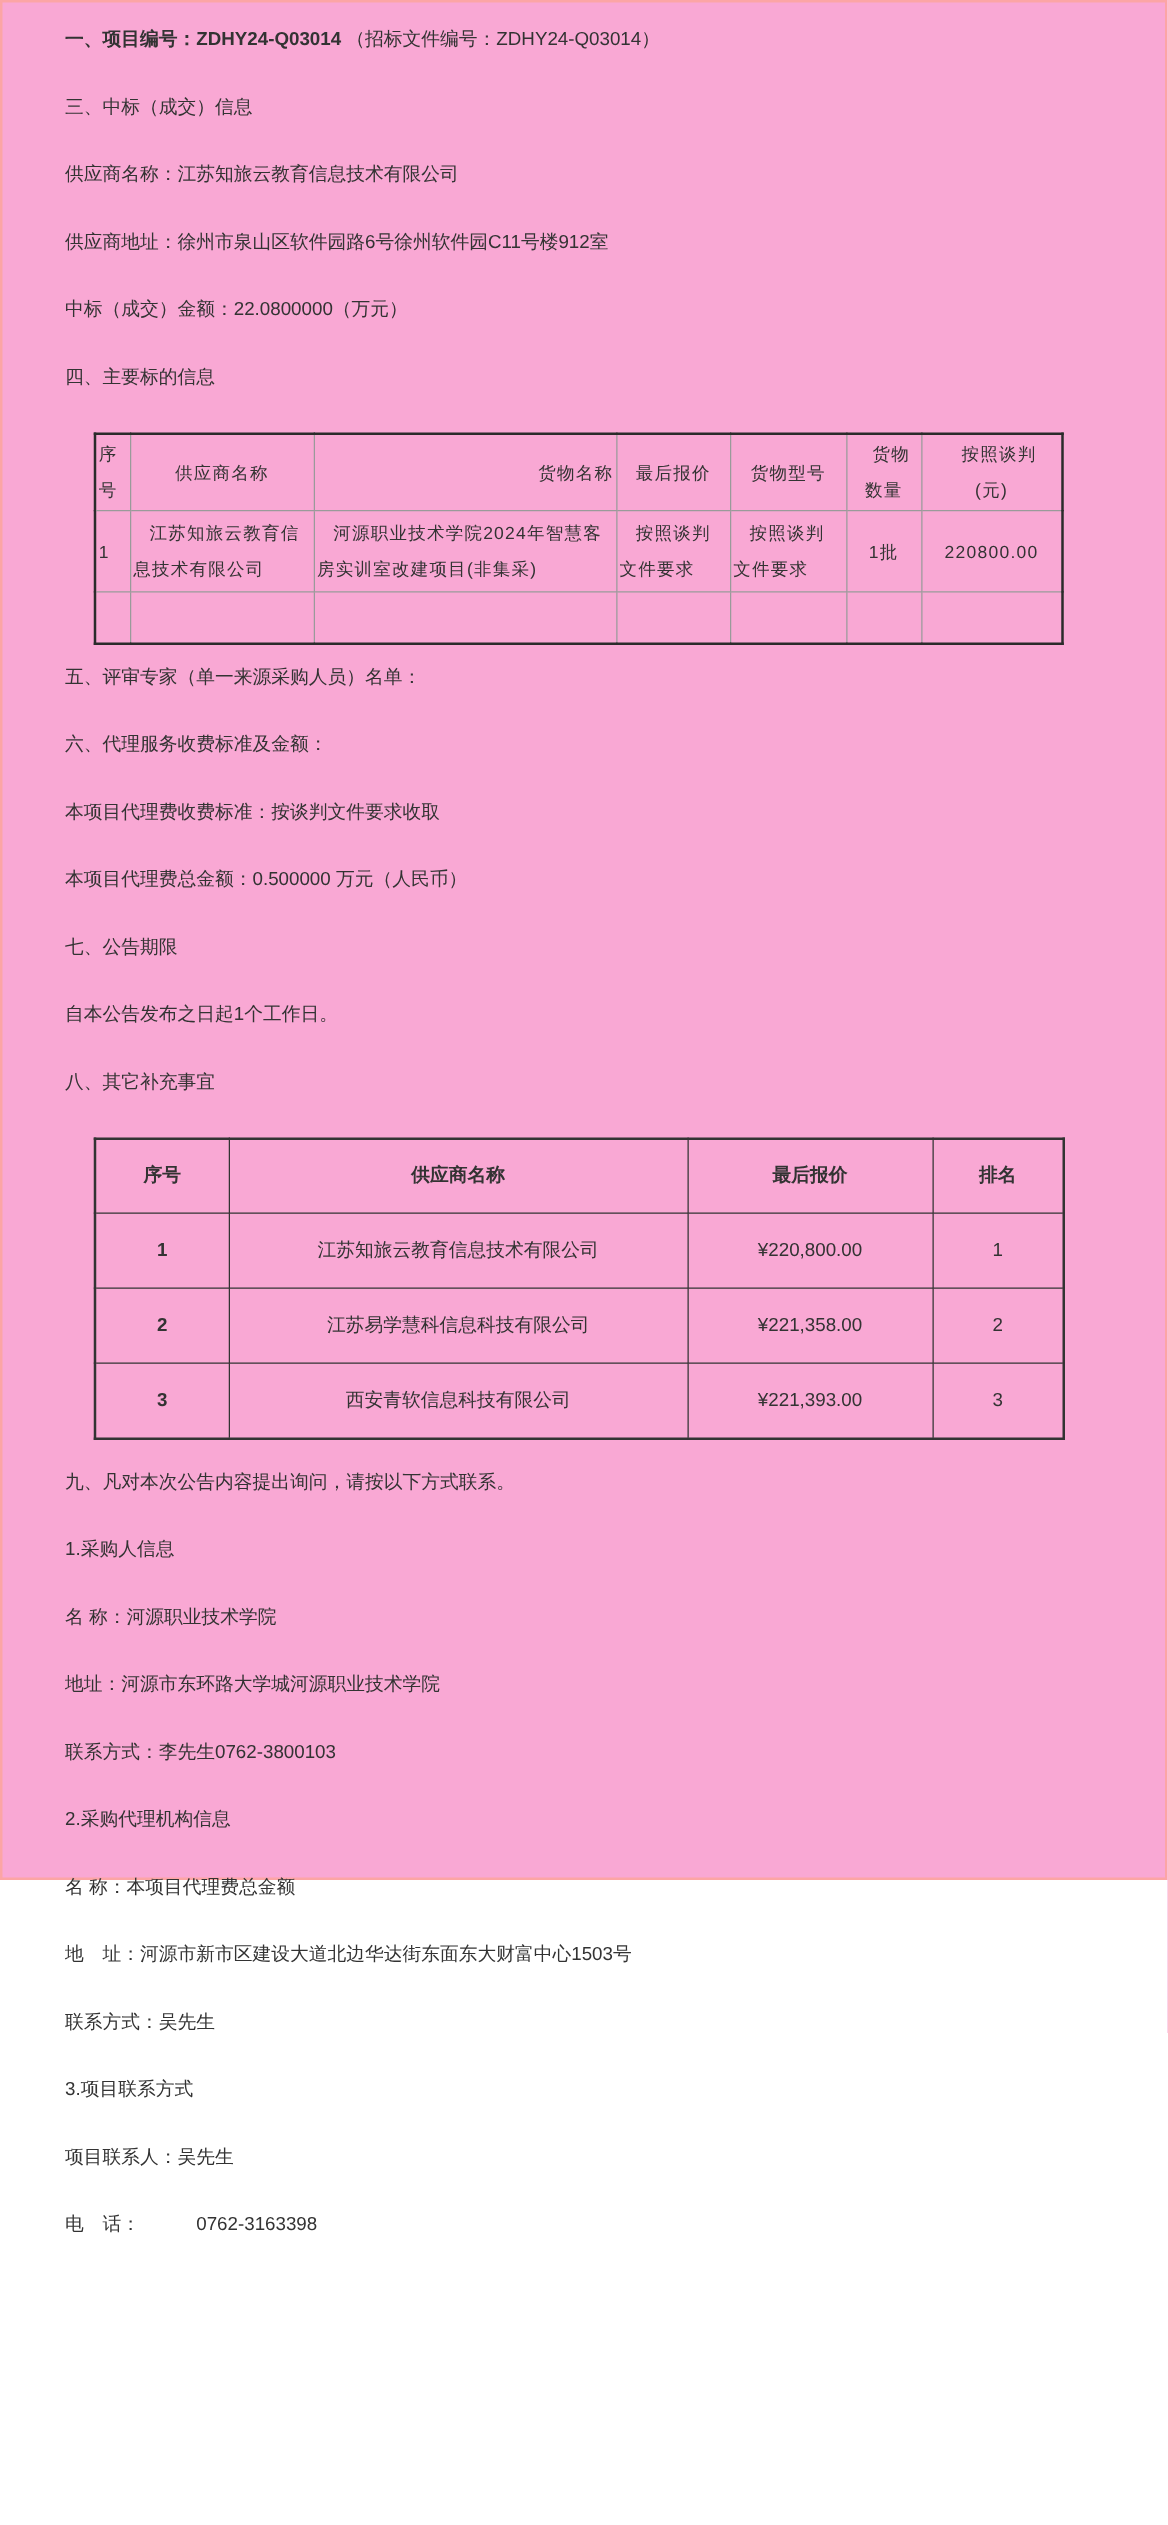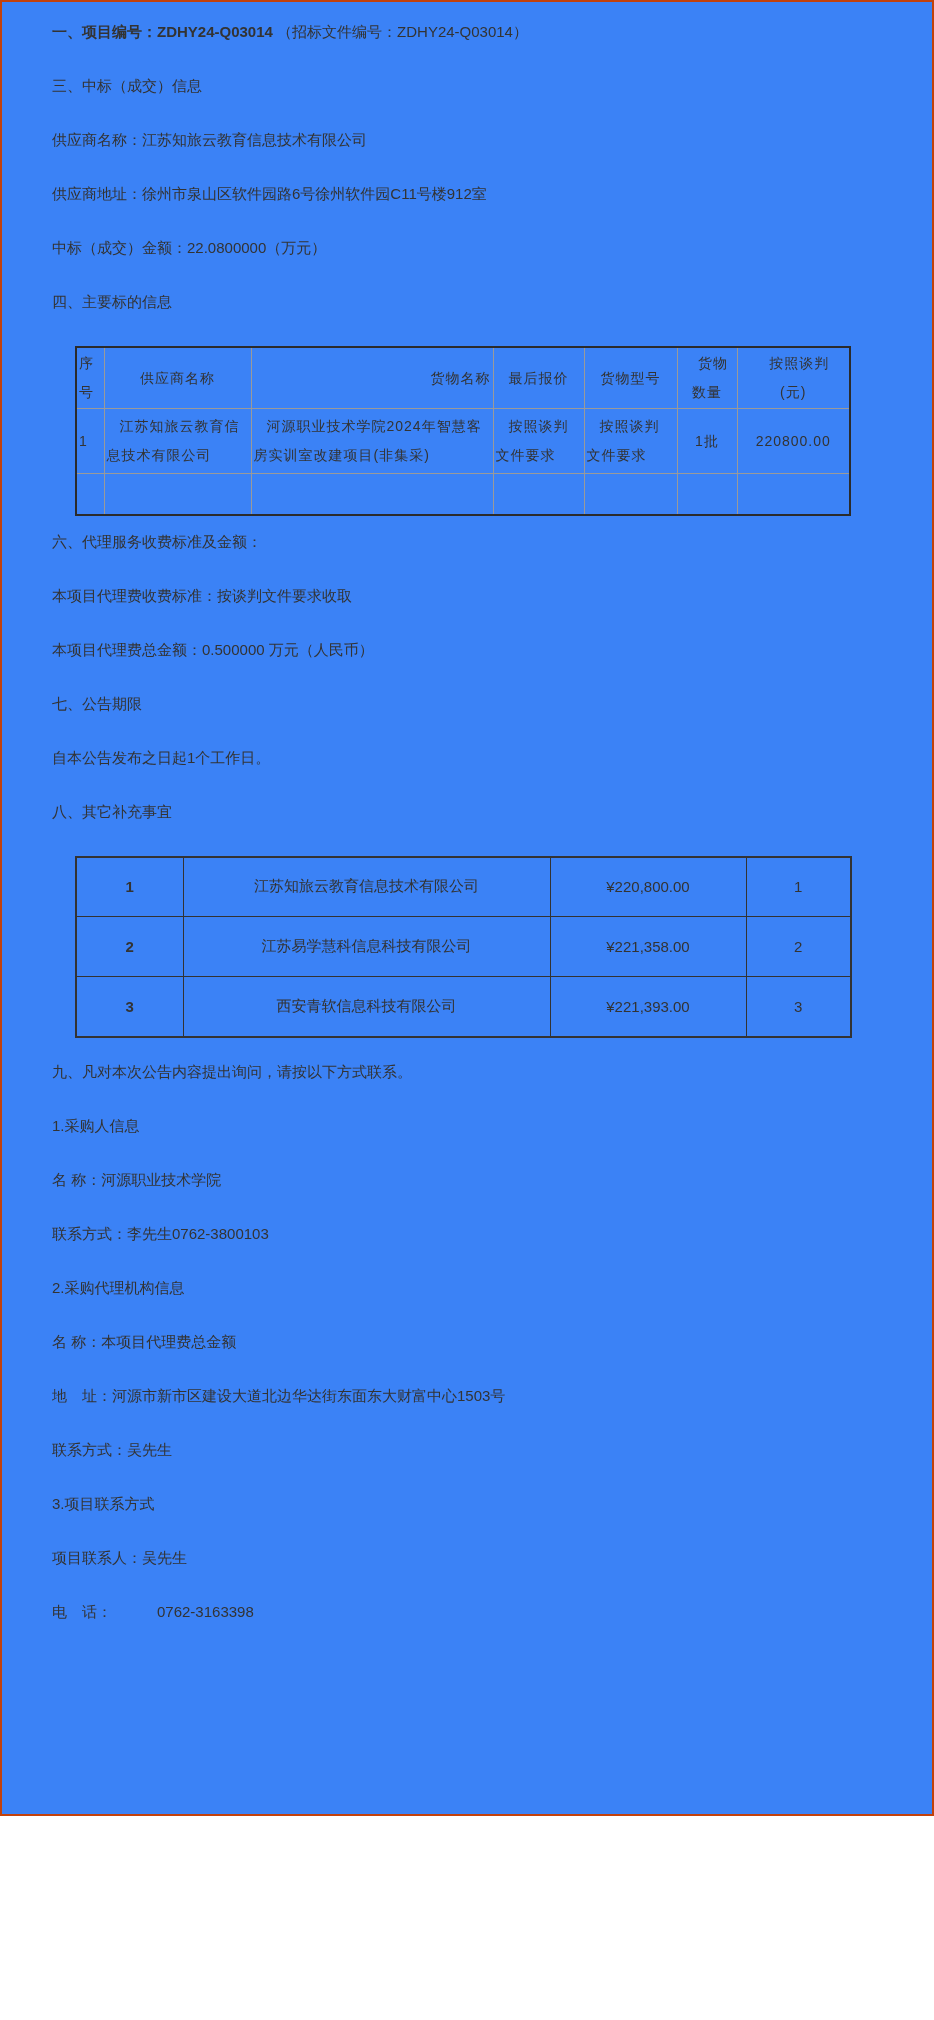--- a/index.html
+++ b/index.html
@@ -5,23 +5,23 @@
   * { box-sizing: border-box; }
   html, body { margin: 0; padding: 0; }
   body {
     width: 934px; height: 2020px;
     background: #ffffff;
     color: #333333;
     font-family: "Liberation Sans", sans-serif;
     overflow: hidden;
   }
   .page {
-    width: 934px; height: 1816px;
-    border: 2px solid #c2410c;
-    background: #3b82f6;
+    width: 934px; height: 1504px;
+    border: 2px solid #fca5a5;
+    background: #f9a8d4;
   }
   .doc { padding: 20px 46px 0 50px; }
 
   p.line {
     margin: 0 0 34px 0;
     font-size: 15px;
     line-height: 20px;
     font-weight: 400;
   }
   .bold { font-weight: 700; }
@@ -132,20 +132,21 @@
           <td></td>
           <td></td>
           <td></td>
           <td></td>
           <td></td>
           <td></td>
         </tr>
       </tbody>
     </table>
 
+    <p class="line bold">五、评审专家（单一来源采购人员）名单：</p>
 
 
     <p class="line bold">六、代理服务收费标准及金额：</p>
 
     <p class="line">本项目代理费收费标准：按谈判文件要求收取</p>
 
     <p class="line">本项目代理费总金额：0.500000 万元（人民币）</p>
 
     <p class="line bold">七、公告期限</p>
 
@@ -156,20 +157,26 @@
 
     <table class="t2">
       <colgroup>
         <col style="width:107px">
           <col style="width:367px">
           <col style="width:196px">
           <col style="width:105px">
       </colgroup>
       <tbody>
         <tr>
+          <th>序号</th>
+          <th>供应商名称</th>
+          <th>最后报价</th>
+          <th>排名</th>
+        </tr>
+        <tr>
           <td class="b">1</td>
           <td>江苏知旅云教育信息技术有限公司</td>
           <td>¥220,800.00</td>
           <td>1</td>
         </tr>
         <tr>
           <td class="b">2</td>
           <td>江苏易学慧科信息科技有限公司</td>
           <td>¥221,358.00</td>
           <td>2</td>
@@ -180,20 +187,21 @@
           <td>¥221,393.00</td>
           <td>3</td>
         </tr>
       </tbody>
     </table>
 
     <p class="line bold">九、凡对本次公告内容提出询问，请按以下方式联系。</p>
 
     <p class="line">1.采购人信息</p>
     <p class="line">名 称：河源职业技术学院</p>
+    <p class="line">地址：河源市东环路大学城河源职业技术学院</p>
     <p class="line">联系方式：李先生0762-3800103</p>
 
     <p class="line">2.采购代理机构信息</p>
     <p class="line">名 称：本项目代理费总金额</p>
     <p class="line">地　址：河源市新市区建设大道北边华达街东面东大财富中心1503号</p>
     <p class="line">联系方式：吴先生</p>
 
     <p class="line">3.项目联系方式</p>
     <p class="line">项目联系人：吴先生</p>
     <p class="line">电　话：　　　0762-3163398</p>

